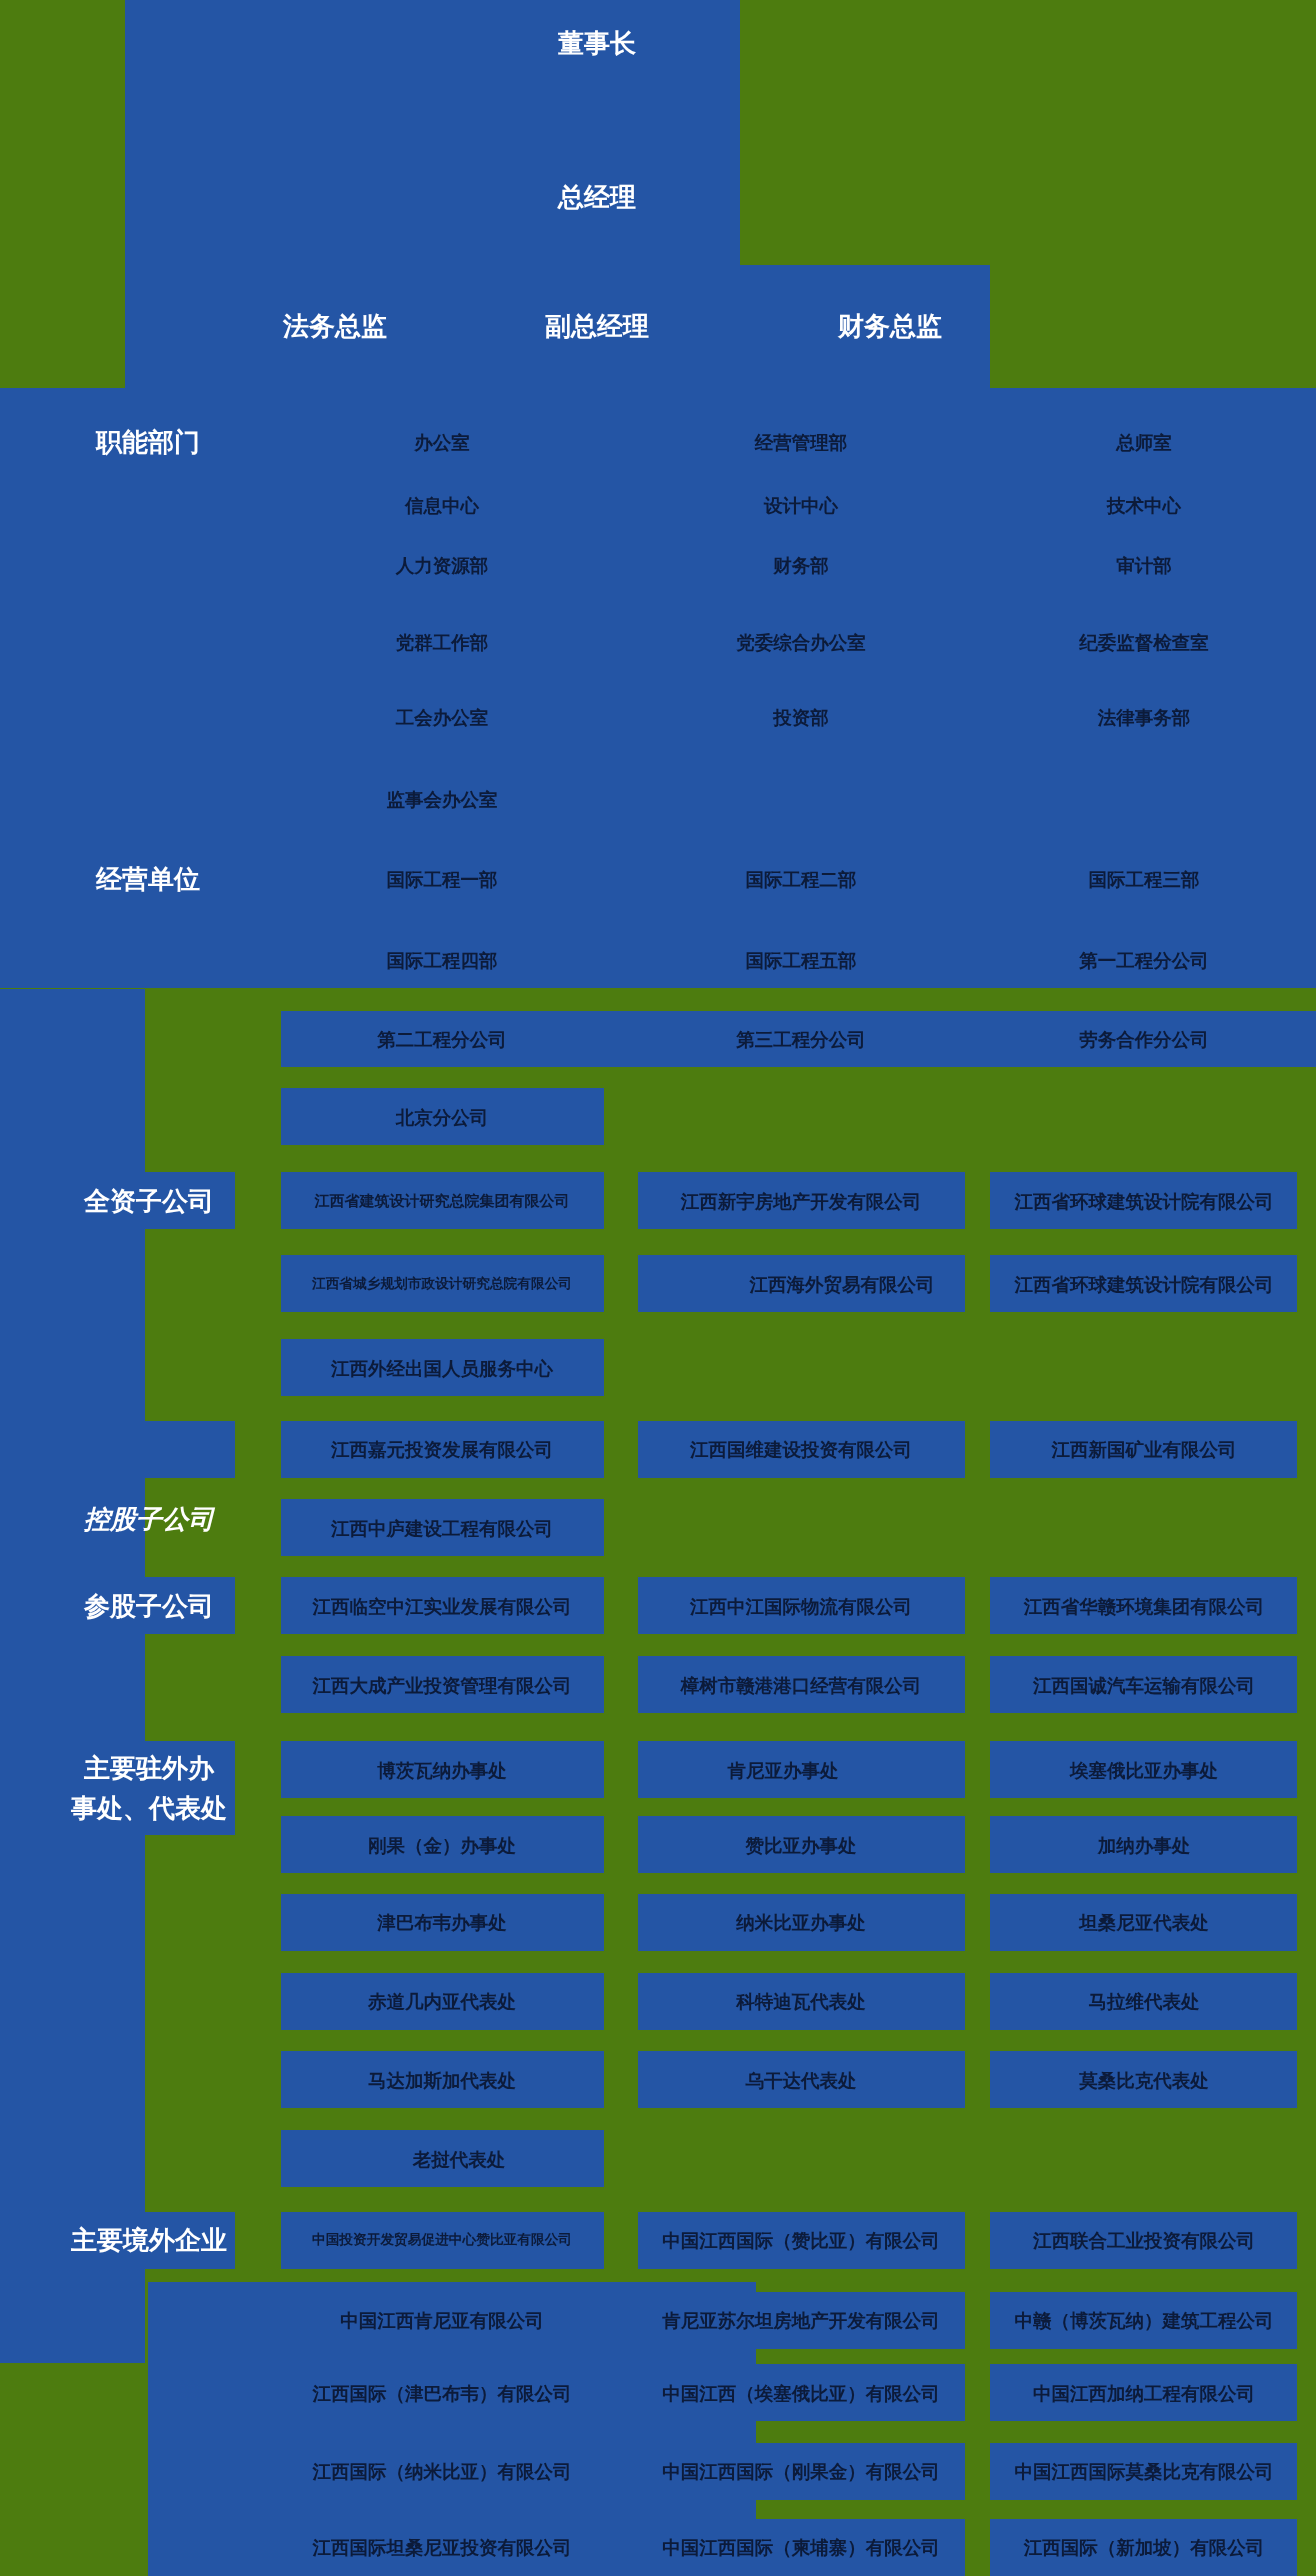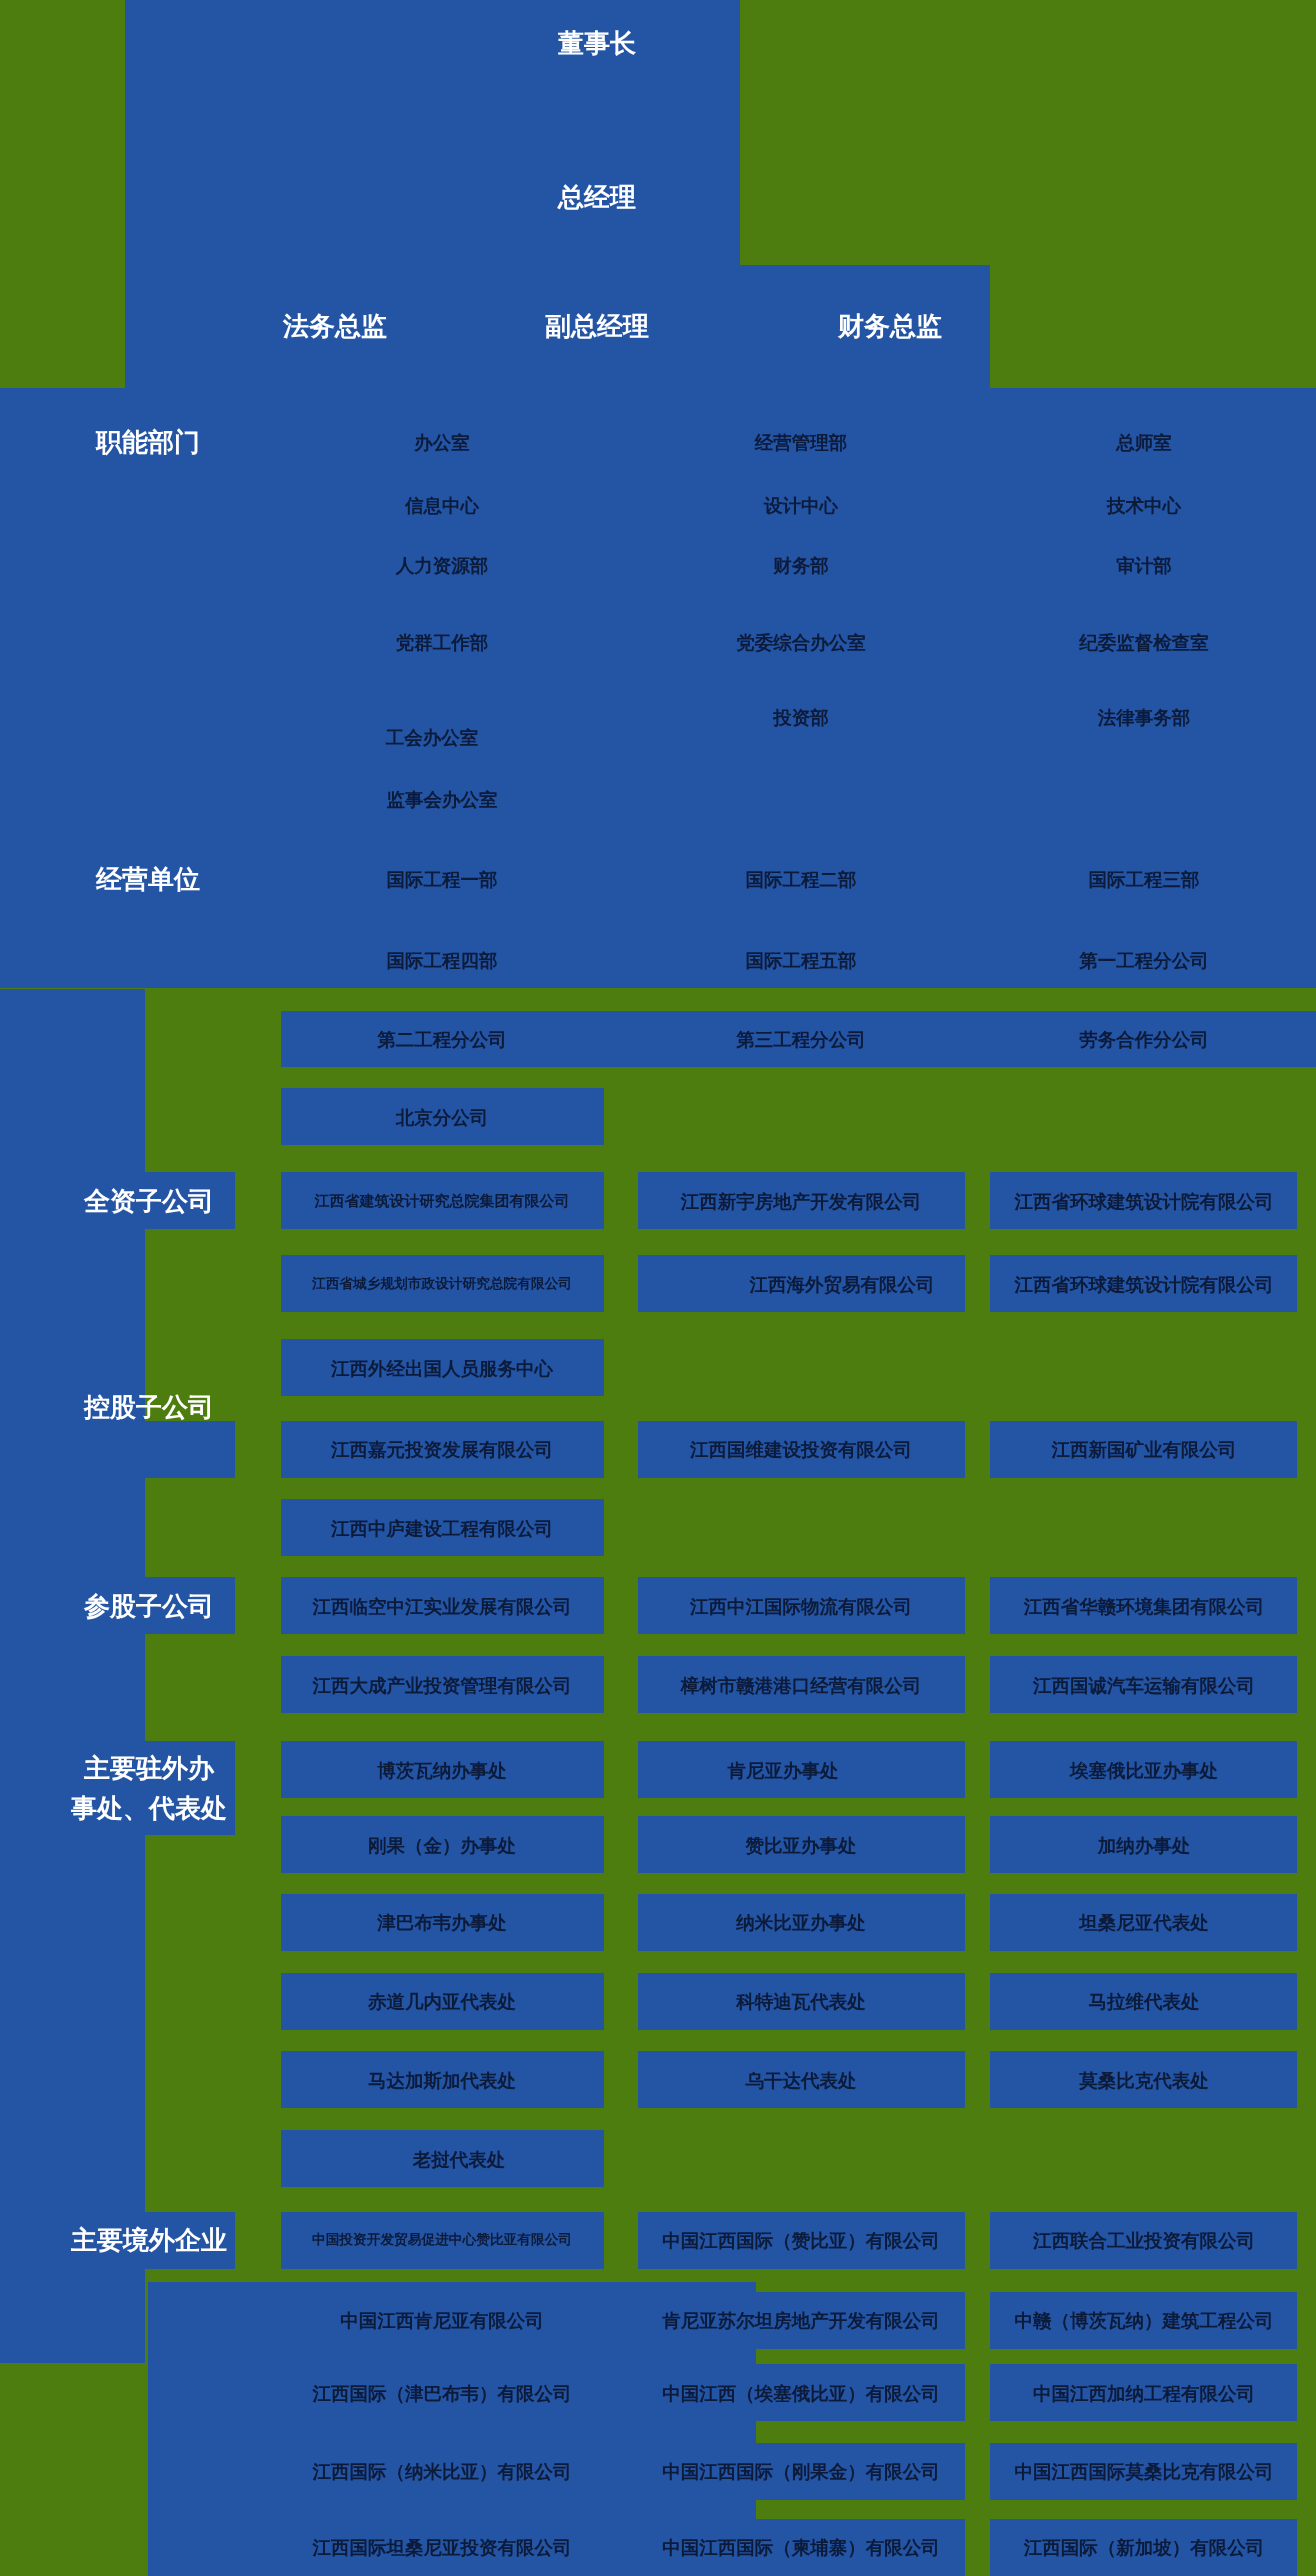--- a/index.html
+++ b/index.html
@@ -33,42 +33,42 @@
 
   <div class="wlabel" style="left:597px;top:43px;">董事长</div>
   <div class="wlabel" style="left:597px;top:197px;">总经理</div>
   <div class="wlabel" style="left:335px;top:326px;">法务总监</div>
   <div class="wlabel" style="left:597px;top:326px;">副总经理</div>
   <div class="wlabel" style="left:890px;top:326px;">财务总监</div>
 
   <div class="wlabel" style="left:148px;top:442px;">职能部门</div>
   <div class="wlabel" style="left:148px;top:879px;">经营单位</div>
   <div class="wlabel" style="left:149px;top:1201px;">全资子公司</div>
-  <div class="wlabel" style="left:149px;top:1407px;">控股子公司</div>
+  <div class="wlabel" style="left:149px;top:1519px;font-style:italic;">控股子公司</div>
   <div class="wlabel" style="left:149px;top:1606px;">参股子公司</div>
   <div class="wlabel" style="left:149px;top:1788px;">
     <span>主要驻外办</span><br>
     <span>事处、代表处</span>
   </div>
   <div class="wlabel" style="left:149px;top:2240px;">主要境外企业</div>
 
   <div id="nodes">
       <div class="node" style="left: 442px; top: 442px;">办公室</div>
       <div class="node" style="left: 801px; top: 442px;">经营管理部</div>
       <div class="node" style="left: 1144px; top: 442px;">总师室</div>
       <div class="node" style="left: 442px; top: 505px;">信息中心</div>
       <div class="node" style="left: 801px; top: 505px;">设计中心</div>
       <div class="node" style="left: 1144px; top: 505px;">技术中心</div>
       <div class="node" style="left: 442px; top: 565px;">人力资源部</div>
       <div class="node" style="left: 801px; top: 565px;">财务部</div>
       <div class="node" style="left: 1144px; top: 565px;">审计部</div>
       <div class="node" style="left: 442px; top: 642px;">党群工作部</div>
       <div class="node" style="left: 801px; top: 642px;">党委综合办公室</div>
       <div class="node" style="left: 1144px; top: 642px;">纪委监督检查室</div>
-      <div class="node" style="left: 432px; top: 717px; margin-top: 20px;">工会办公室</div>
+      <div class="node" style="left: 442px; top: 717px;">工会办公室</div>
       <div class="node" style="left: 801px; top: 717px;">投资部</div>
       <div class="node" style="left: 1144px; top: 717px;">法律事务部</div>
       <div class="node" style="left: 442px; top: 799px;">监事会办公室</div>
       <div class="node" style="left: 442px; top: 879px;">国际工程一部</div>
       <div class="node" style="left: 801px; top: 879px;">国际工程二部</div>
       <div class="node" style="left: 1144px; top: 879px;">国际工程三部</div>
       <div class="node" style="left: 442px; top: 960px;">国际工程四部</div>
       <div class="node" style="left: 801px; top: 960px;">国际工程五部</div>
       <div class="node" style="left: 1144px; top: 960px;">第一工程分公司</div>
       <div class="box" style="left: 281px; top: 1011px; width: 1036px; height: 56px;"></div>

